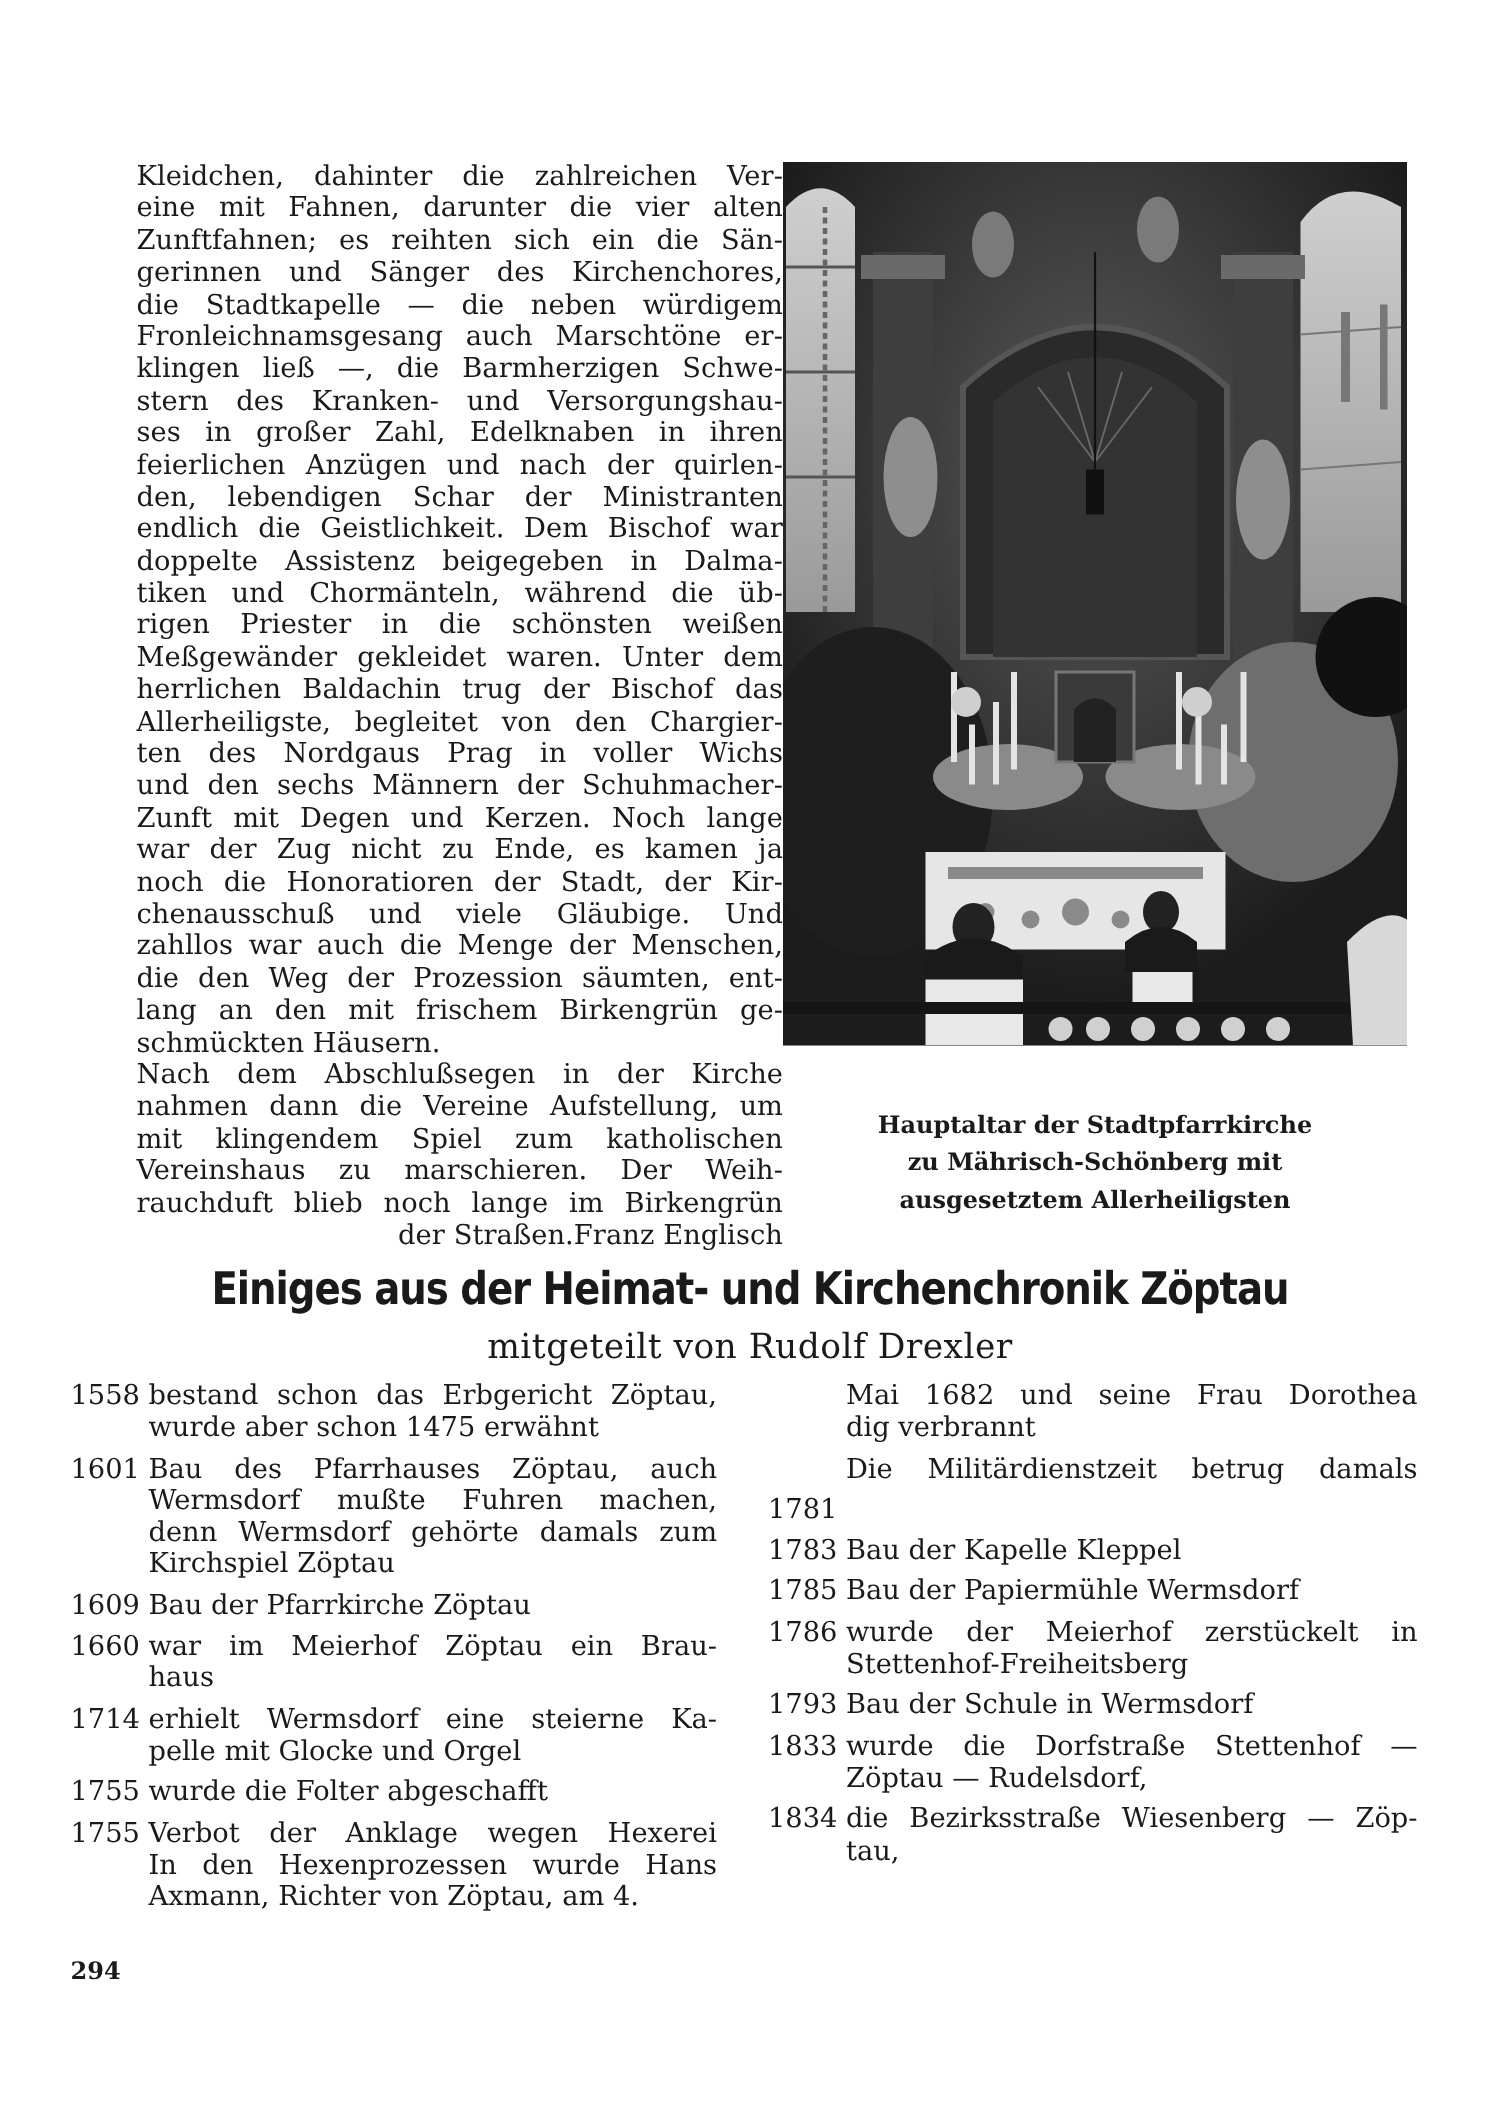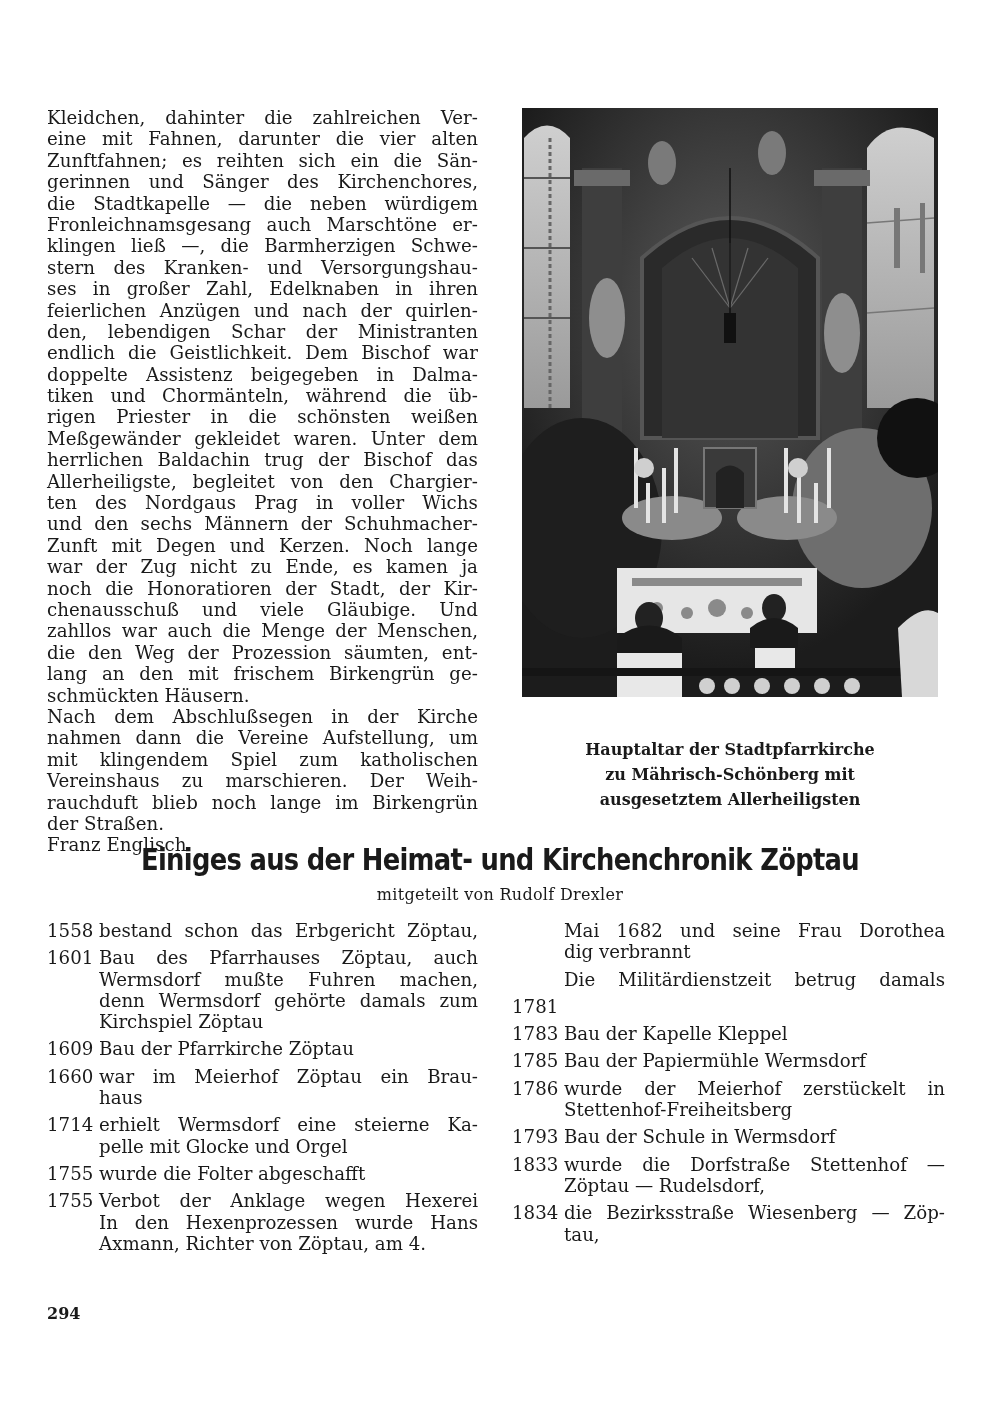--- a/index.html
+++ b/index.html
@@ -1,25 +1,25 @@
 <!DOCTYPE html>
 <html><head>
   <meta charset="utf-8">
   <style>
     html, body { margin: 0; padding: 0; background: #ffffff; }
     body { width: 1000px; height: 1413px; position: relative; overflow: hidden; color: #1a1a1a; font-family: "DejaVu Serif", "Liberation Serif", serif; }
-    .col-text { position: absolute; font-family: "DejaVu Serif", serif; font-size: 18.2px; line-height: 21.4px; text-align: justify; letter-spacing: 0.05px; }
+    .col-text { position: absolute; font-family: "DejaVu Serif", serif; font-size: 18.2px; line-height: 21.4px; text-align: justify; letter-spacing: 0.05px; margin-left: 44px; }
     #story { left: 47px; top: 107px; width: 431px; }
     #story .line { display: block; text-align: justify; text-align-last: justify; white-space: nowrap; height: 21.4px; }
     #story .line.last { text-align-last: left; }
-    #story .sig-line { display: flex; justify-content: flex-start; flex-direction: column; }
+    #story .sig-line { display: flex; justify-content: flex-end; }
     .photo { position: absolute; left: 522px; top: 108px; width: 416px; height: 589px; overflow: hidden; background: #2a2a2a; }
     .caption { position: absolute; left: 522px; top: 737px; width: 416px; text-align: center; font-family: "DejaVu Serif", serif; font-weight: bold; font-size: 16px; line-height: 25px; }
     .headline { position: absolute; left: 0; width: 1000px; top: 842px; text-align: center; font-family: "DejaVu Sans", sans-serif; font-weight: bold; font-size: 30px; letter-spacing: -0.8px; transform: scaleX(0.86); transform-origin: 500px 0; }
-    .byline { position: absolute; left: 0; width: 1000px; top: 885px; text-align: center; font-family: "DejaVu Serif", serif; font-size: 16px; letter-spacing: 0.3px; }
+    .byline { position: absolute; left: 0; width: 1000px; top: 885px; text-align: center; font-family: "DejaVu Serif", serif; font-size: 23px; letter-spacing: 0.3px; }
     .chron { position: absolute; font-family: "DejaVu Serif", serif; font-size: 18.2px; line-height: 21.3px; }
     #chron-left { left: 47px; top: 920px; width: 431px; }
     #chron-right { left: 512px; top: 920px; width: 433px; }
     .entry { display: flex; margin-bottom: 6px; justify-content: space-between; }
     .entry .year { width: 52px; flex: 0 0 52px; }
     .entry .txt { flex: 1; }
     .entry .txt span { display: block; text-align: justify; text-align-last: justify; white-space: nowrap; }
     .entry .txt span.last { text-align-last: left; }
     .cont { padding-left: 52px; }
     .cont span { display: block; text-align: justify; text-align-last: justify; white-space: nowrap; }
@@ -180,20 +180,21 @@
 </div>
 
 <div class="headline">Einiges aus der Heimat- und Kirchenchronik Zöptau</div>
 <div class="byline">mitgeteilt von Rudolf Drexler</div>
 
 <div id="chron-left" class="chron">
     <div class="entry">
       <div class="year">1558</div>
       <div class="txt">
         <span>bestand schon das Erbgericht Zöptau,</span>
+        <span class="last">wurde aber schon 1475 erwähnt</span>
       </div>
     </div>
     <div class="entry">
       <div class="year">1601</div>
       <div class="txt">
         <span>Bau des Pfarrhauses Zöptau, auch</span>
         <span>Wermsdorf mußte Fuhren machen,</span>
         <span>denn Wermsdorf gehörte damals zum</span>
         <span class="last">Kirchspiel Zöptau</span>
       </div>

